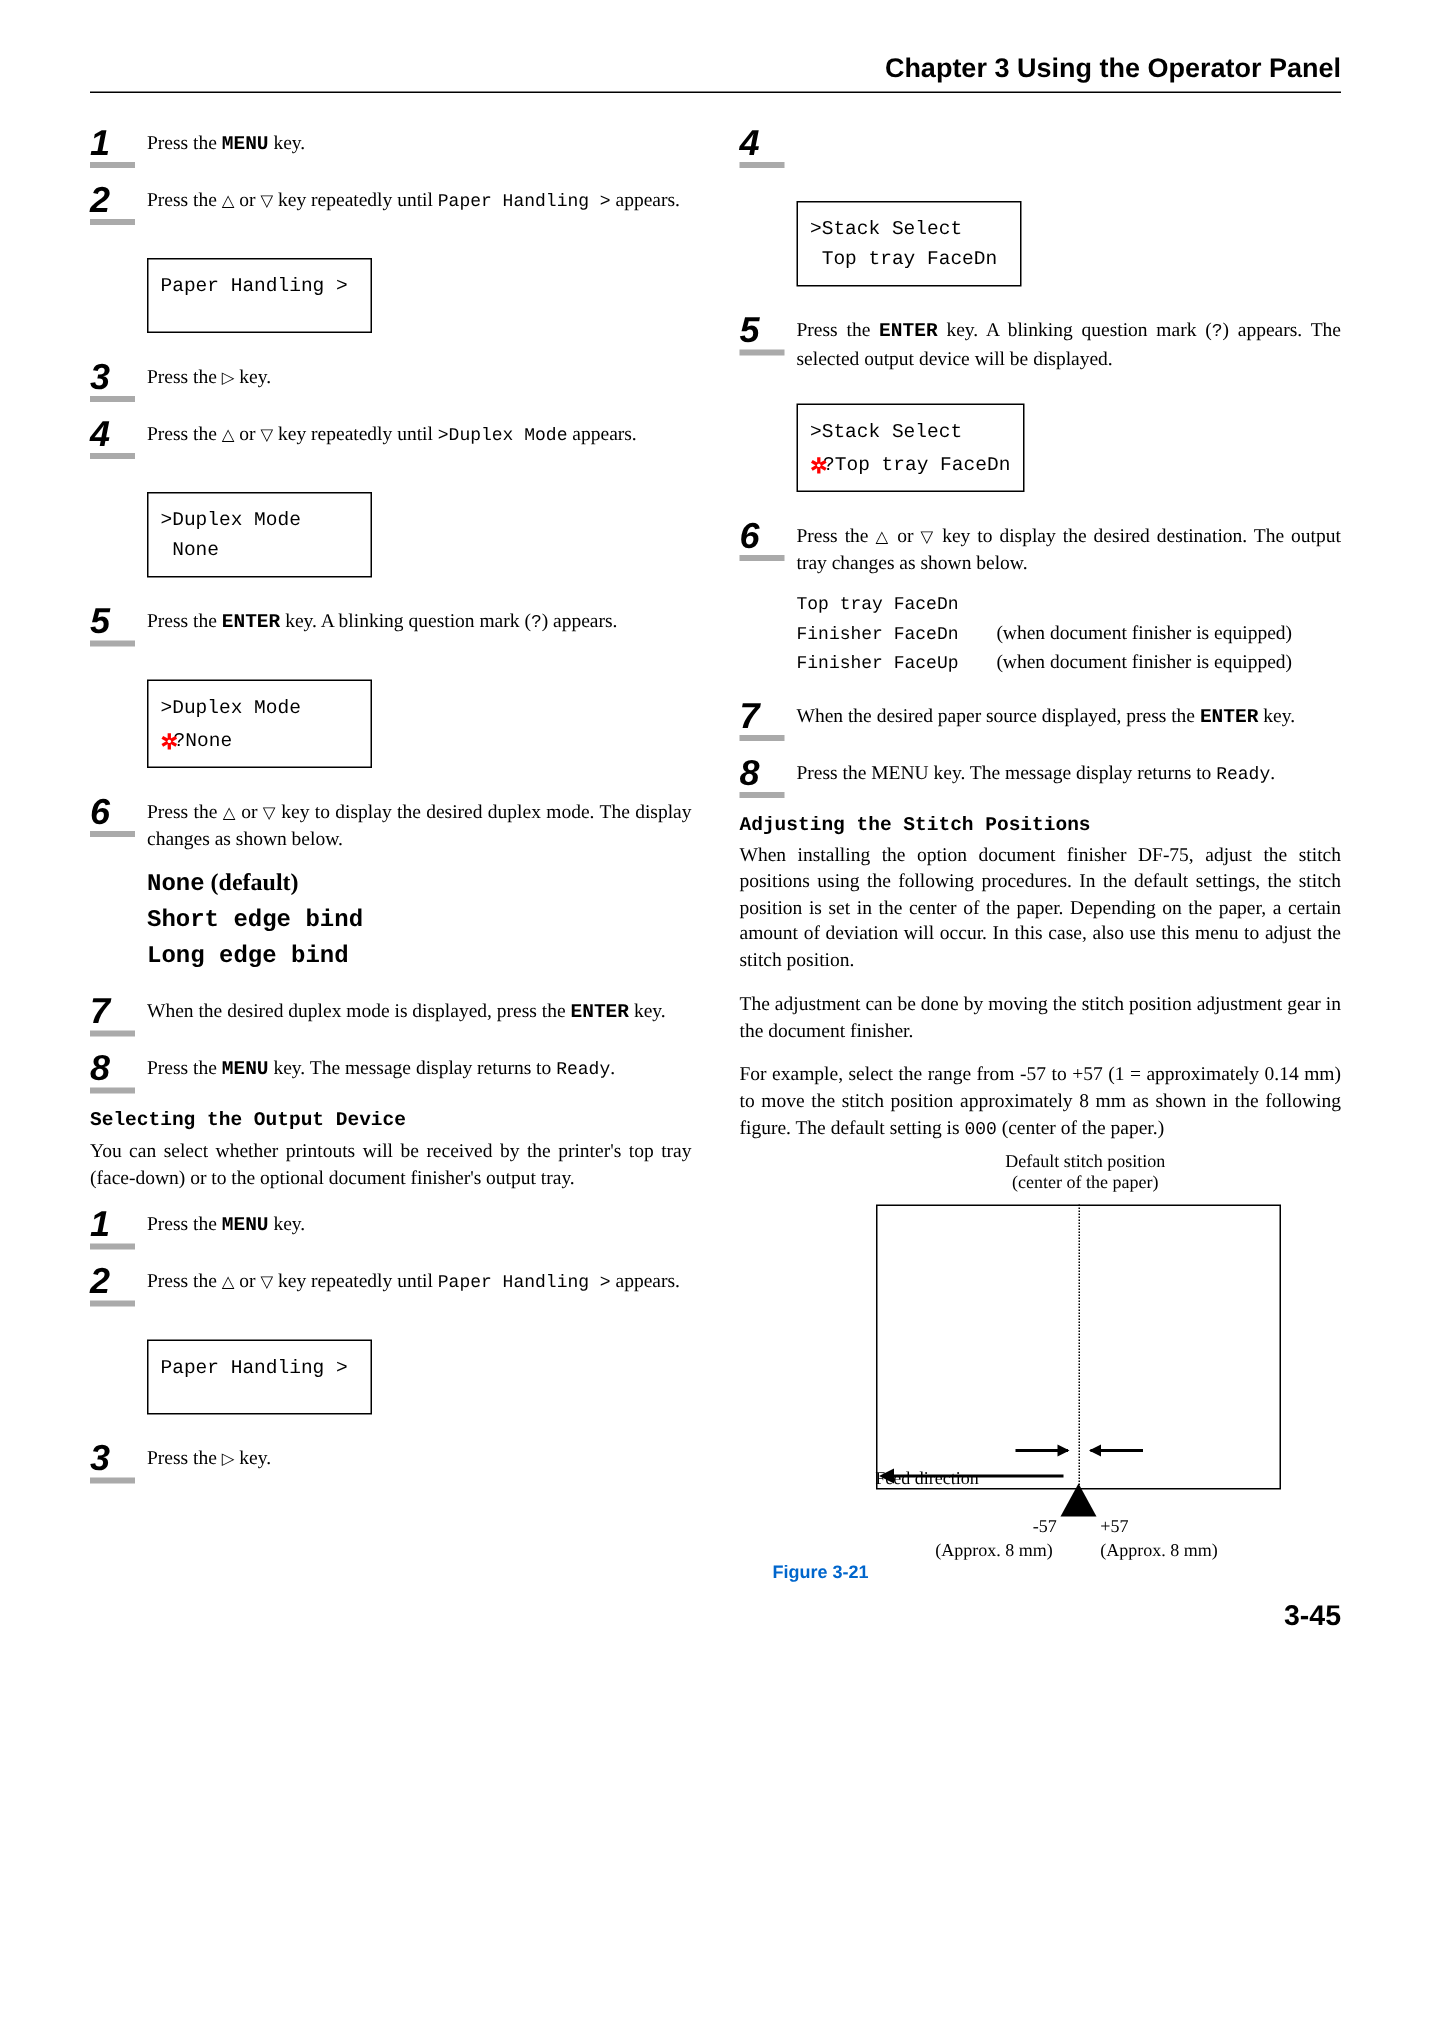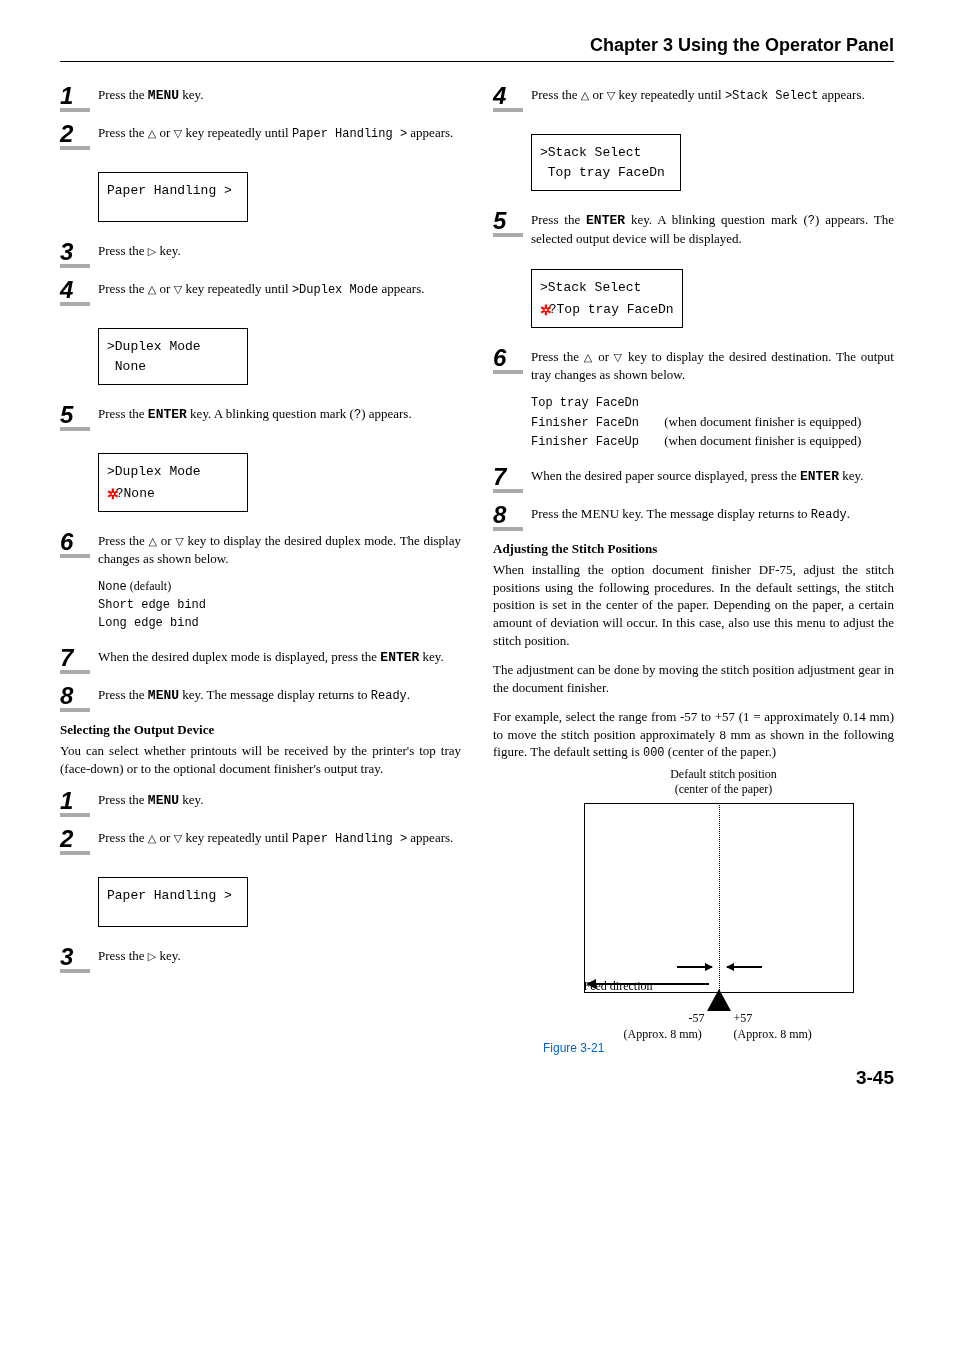--- a/index.html
+++ b/index.html
@@ -69,27 +69,28 @@
       font-size: 13px;
       line-height: 1.5;
       margin: 12px 0 18px 38px;
       display: inline-block;
       min-width: 150px;
       white-space: pre;
     }
     .lcd-tall { min-height: 50px; }
     .plain-mono-block {
       font-family: 'Courier New', monospace;
-      font-size: 12px;
+      font-size: 16px;
       margin: 6px 0 14px 38px;
       line-height: 1.5;
       white-space: pre;
+      font-weight: bold;
     }
     .section-head {
-      font-family: Liberation Serif, serif;
+      font-family: Liberation Mono, monospace;
       font-weight: bold;
       font-size: 13px;
       margin-bottom: 4px;
     }
     .body-p {
       text-align: justify;
       line-height: 1.35;
       margin-bottom: 12px;
     }
     .tri-up, .tri-down, .tri-right { font-size: 11px; }
@@ -150,24 +151,24 @@
       position: absolute; left: 203px; bottom: 65px; width: 35px; border-top: 2px solid #000;
     }
     .fig-arrow-inR::before {
       content:''; position:absolute; left:-1px; top:-5px;
       border-top:4px solid transparent; border-bottom:4px solid transparent; border-right:8px solid #000;
     }
     .fig-lbl { position: absolute; font-size: 12px; line-height: 1.2; text-align: center; white-space: nowrap; }
     .fig-caption {
       font-family: Arial, sans-serif;
       color: #0066cc;
-      font-weight: normal;
+      font-weight: bold;
       font-size: 12px;
       margin-top: 8px;
-      margin-left: 50px;
+      margin-left: 22px;
     }
     .page-num {
       font-family: Arial, sans-serif;
       font-weight: bold;
       text-align: right;
       margin-top: 12px;
       font-size: 19px;
     }
     .cursor-mark {
       color: red;
@@ -313,23 +314,20 @@
 
   </div>
 
   <div class="col">
 
     <div class="step">
       <div class="num-box">
           <span class="num">4</span>
           <div class="num-bar"></div>
         </div>
-      <div class="step-text">
-        <span>Press the </span><span class="tri-up">△</span><span> or </span><span class="tri-down">▽</span><span> key repeatedly until </span><span class="mono">&gt;Stack Select</span><span> appears.</span>
-      </div>
     </div>
     <div class="lcd">&gt;Stack Select
  Top tray FaceDn</div>
 
     <div class="step">
       <div class="num-box">
           <span class="num">5</span>
           <div class="num-bar"></div>
         </div>
       <div class="step-text">

